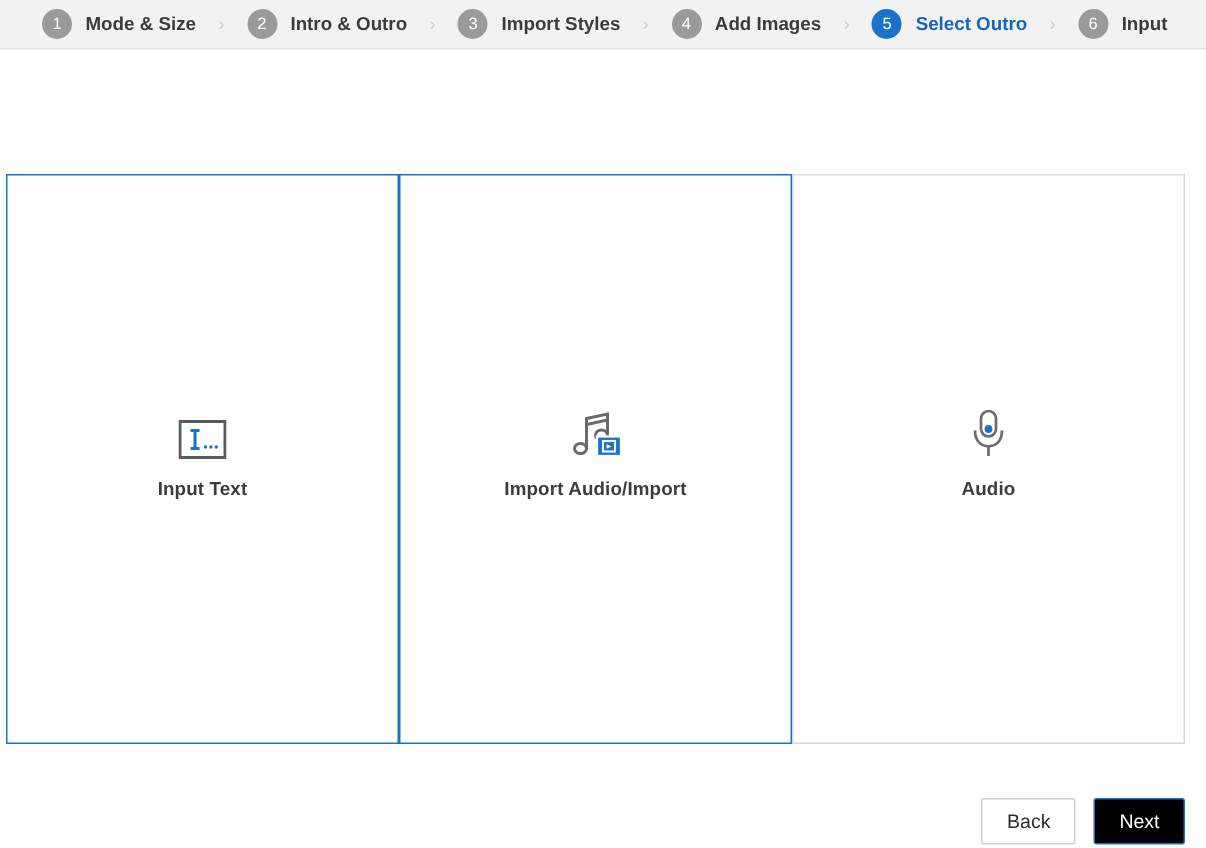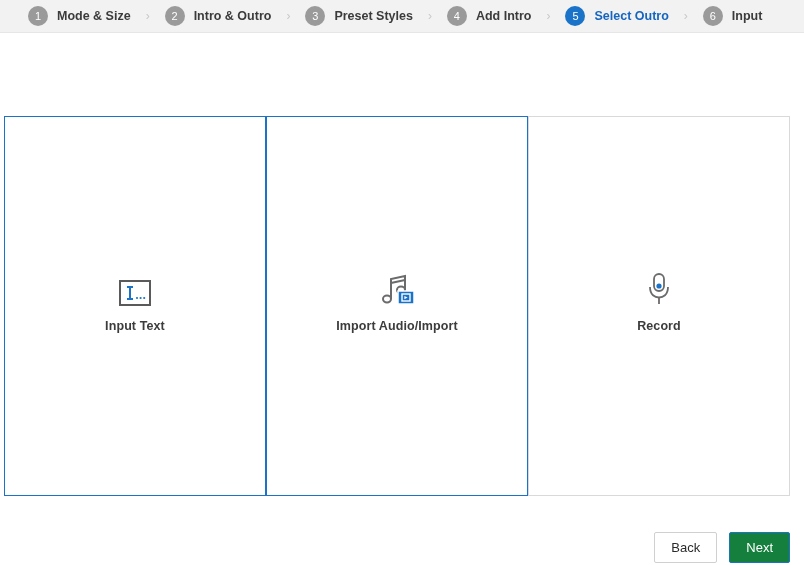--- a/index.html
+++ b/index.html
@@ -135,21 +135,21 @@
     border-radius: 2px;
     line-height: 29px;
     text-align: center;
   }
   .btn-secondary {
     background: #ffffff;
     border: 1px solid #d0d0d0;
     color: #2b2b2b;
   }
   .btn-primary {
-    background: #15803d;
+    background: #000000;
     border: 1px solid #1a73c8;
     color: #ffffff;
   }
 </style>
 </head>
 <body>
 
 <div class="stepper">
 
   <div class="step step-0">
@@ -159,27 +159,27 @@
   <div class="step-sep">›</div>
 
   <div class="step">
     <div class="step-num">2</div>
     <div class="step-label">Intro &amp; Outro</div>
   </div>
   <div class="step-sep">›</div>
 
   <div class="step">
     <div class="step-num">3</div>
-    <div class="step-label">Preset Styles</div>
+    <div class="step-label">Import Styles</div>
   </div>
   <div class="step-sep">›</div>
 
   <div class="step">
     <div class="step-num">4</div>
-    <div class="step-label">Add Intro</div>
+    <div class="step-label">Add Images</div>
   </div>
   <div class="step-sep">›</div>
 
   <div class="step active">
     <div class="step-num">5</div>
     <div class="step-label">Select Outro</div>
   </div>
   <div class="step-sep">›</div>
 
   <div class="step">
@@ -231,21 +231,21 @@
   <div class="card">
     <div class="card-inner">
       <div class="card-icon">
         <svg width="26" height="34" viewBox="0 0 26 34">
           <rect x="8" y="2" width="10" height="17" rx="5" fill="none" stroke="#6b6b6b" stroke-width="1.8"></rect>
           <path d="M4 15 C4 23 9 25.5 13 25.5 C17 25.5 22 23 22 15" fill="none" stroke="#6b6b6b" stroke-width="1.8"></path>
           <line x1="13" y1="25.5" x2="13" y2="32" stroke="#6b6b6b" stroke-width="1.8"></line>
           <circle cx="13" cy="14" r="2.6" fill="#1a73c8"></circle>
         </svg>
       </div>
-      <div class="card-label">Record</div>
+      <div class="card-label">Audio</div>
     </div>
   </div>
 
 </div>
 
 <div class="footer">
   <div class="btn btn-secondary">Back</div>
   <div class="btn btn-primary">Next</div>
 </div>
 

